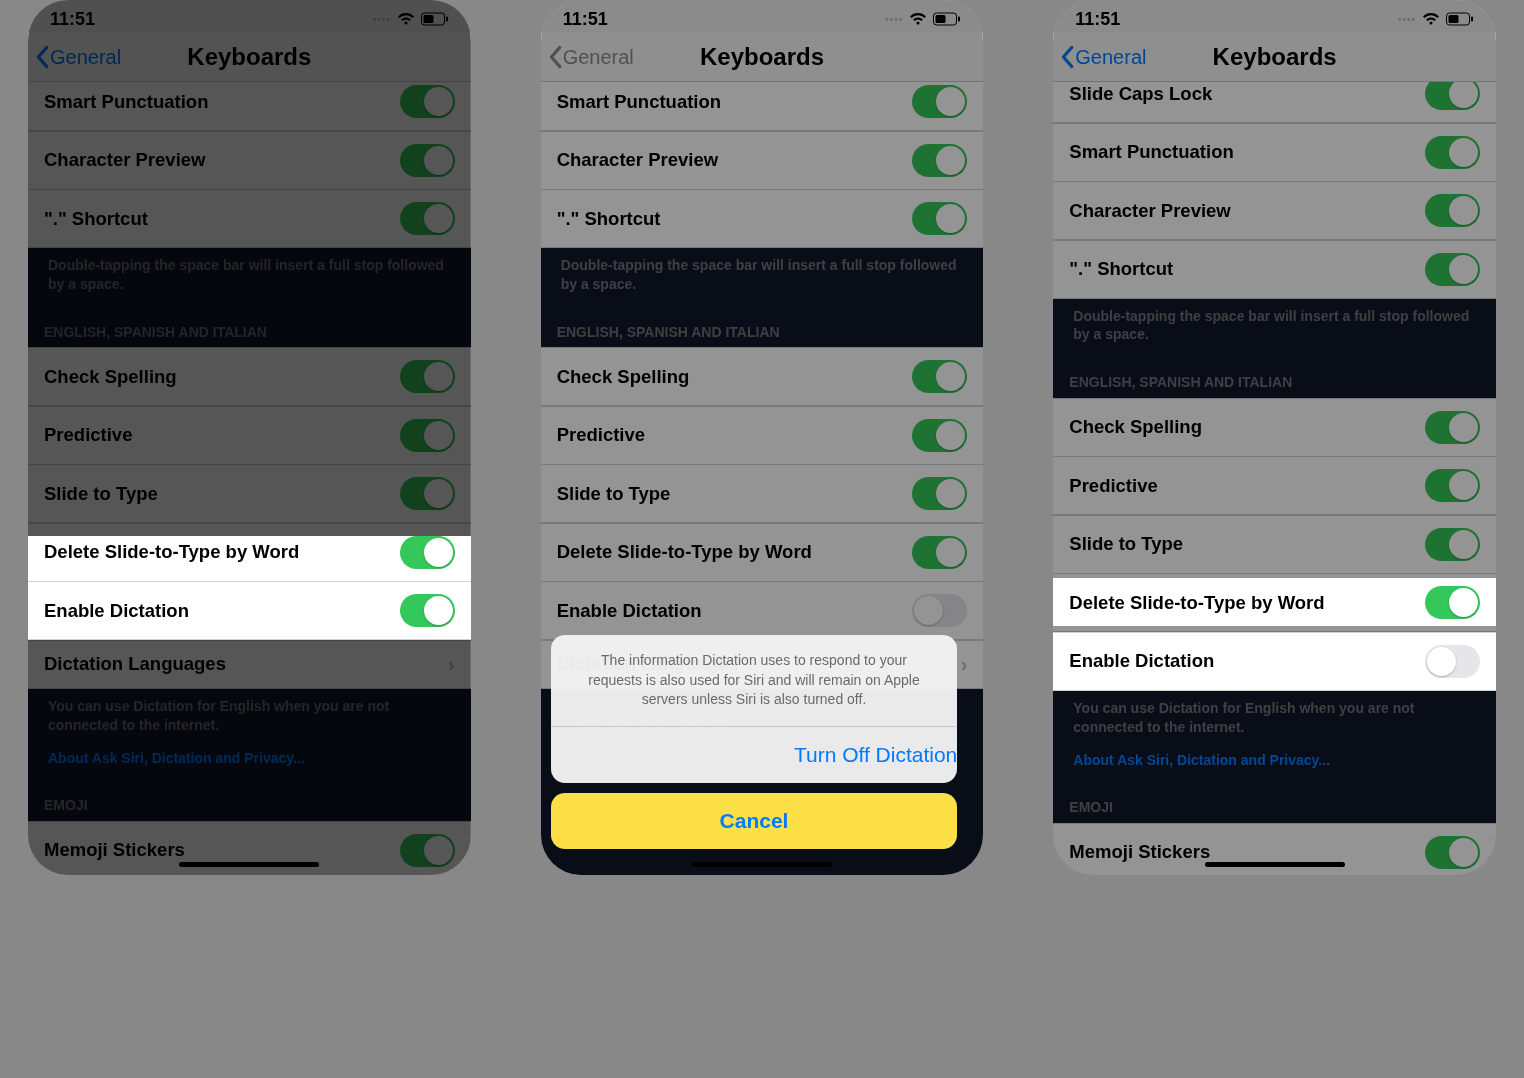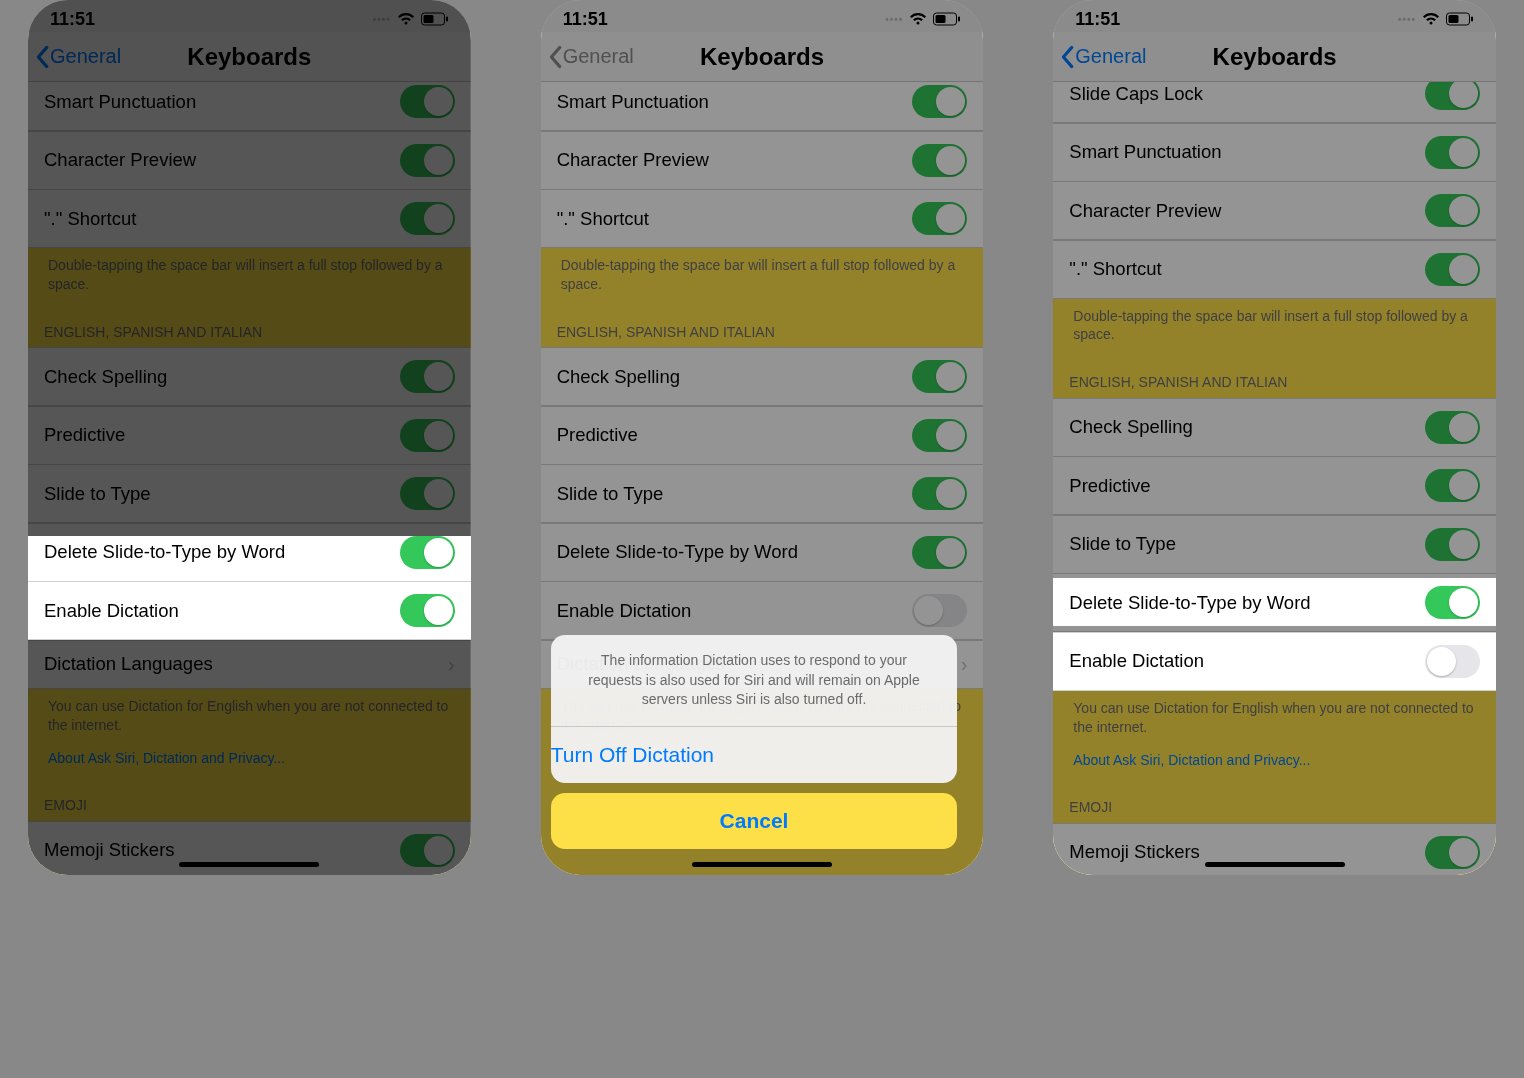--- a/index.html
+++ b/index.html
@@ -38,42 +38,43 @@
   .navbar {
     height: 50px;
     display: flex;
     align-items: center;
     position: relative;
     border-bottom: 1px solid #c8c8c8;
     background: #f7f7f7;
   }
   .back {
     display: flex;
-    align-items: center;
+    align-items: flex-end;
     color: #007aff;
     font-size: 20px;
     padding-left: 6px;
     position: absolute;
     left: 0;
   }
   .back svg { width: 16px; height: 24px; }
   .title {
     flex: 1;
     text-align: center;
     font-size: 24px;
     font-weight: 600;
     color: #000;
   }
   .content {
     position: absolute;
     top: 82px;
     bottom: 0;
     left: 0; right: 0;
     overflow: hidden;
-    background: #fde047;
+    background: #0f172a;
+    font-weight: bold;
   }
   .row {
     background: #fff;
     border-top: 0.5px solid #d0d0d0;
     border-bottom: 0.5px solid #d0d0d0;
     margin-top: -0.5px;
     display: flex;
     align-items: center;
     justify-content: space-between;
     padding: 12px 16px;
@@ -149,21 +150,21 @@
   }
   .sheet-msg {
     font-size: 14px;
     color: #6a6a6a;
     text-align: center;
     padding: 16px 22px;
     line-height: 1.4;
     border-bottom: 0.5px solid #c8c8c8;
   }
   .sheet-btn {
-    text-align: left;
+    text-align: right;
     color: #007aff;
     font-size: 21px;
     padding: 16px 0;
   }
   .cancel-btn {
     margin-top: 10px;
     background: #fde047;
     border-radius: 14px;
     text-align: center;
     color: #007aff;

